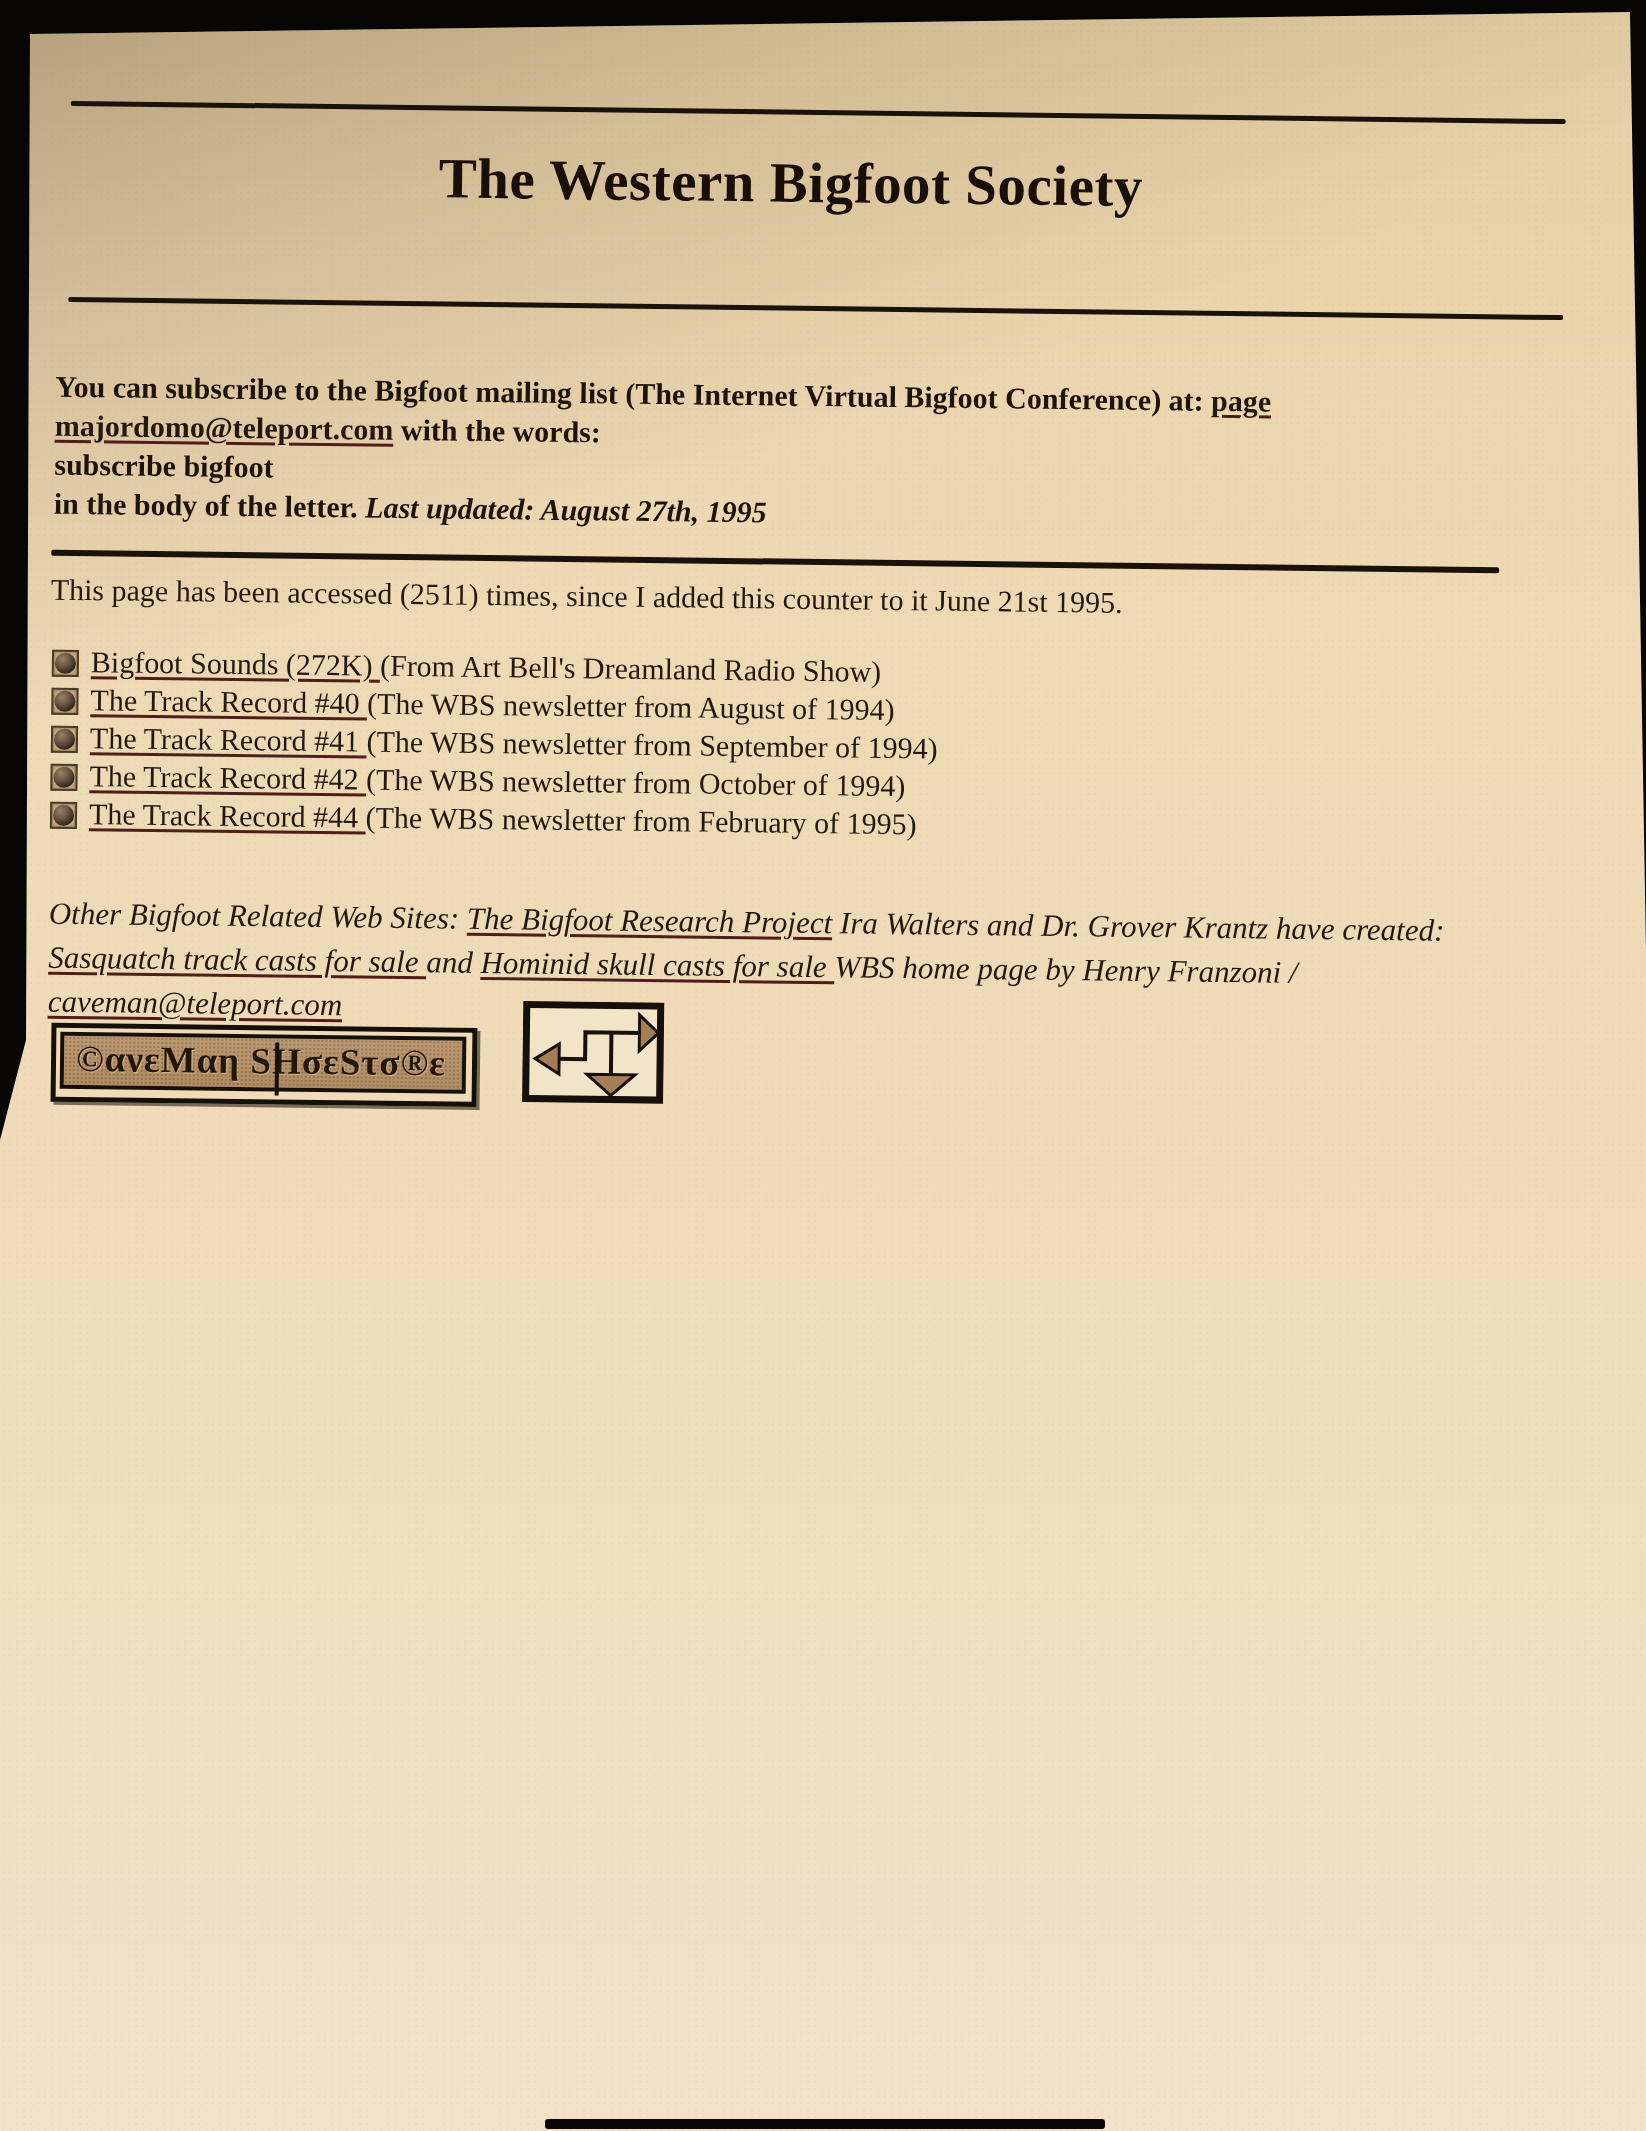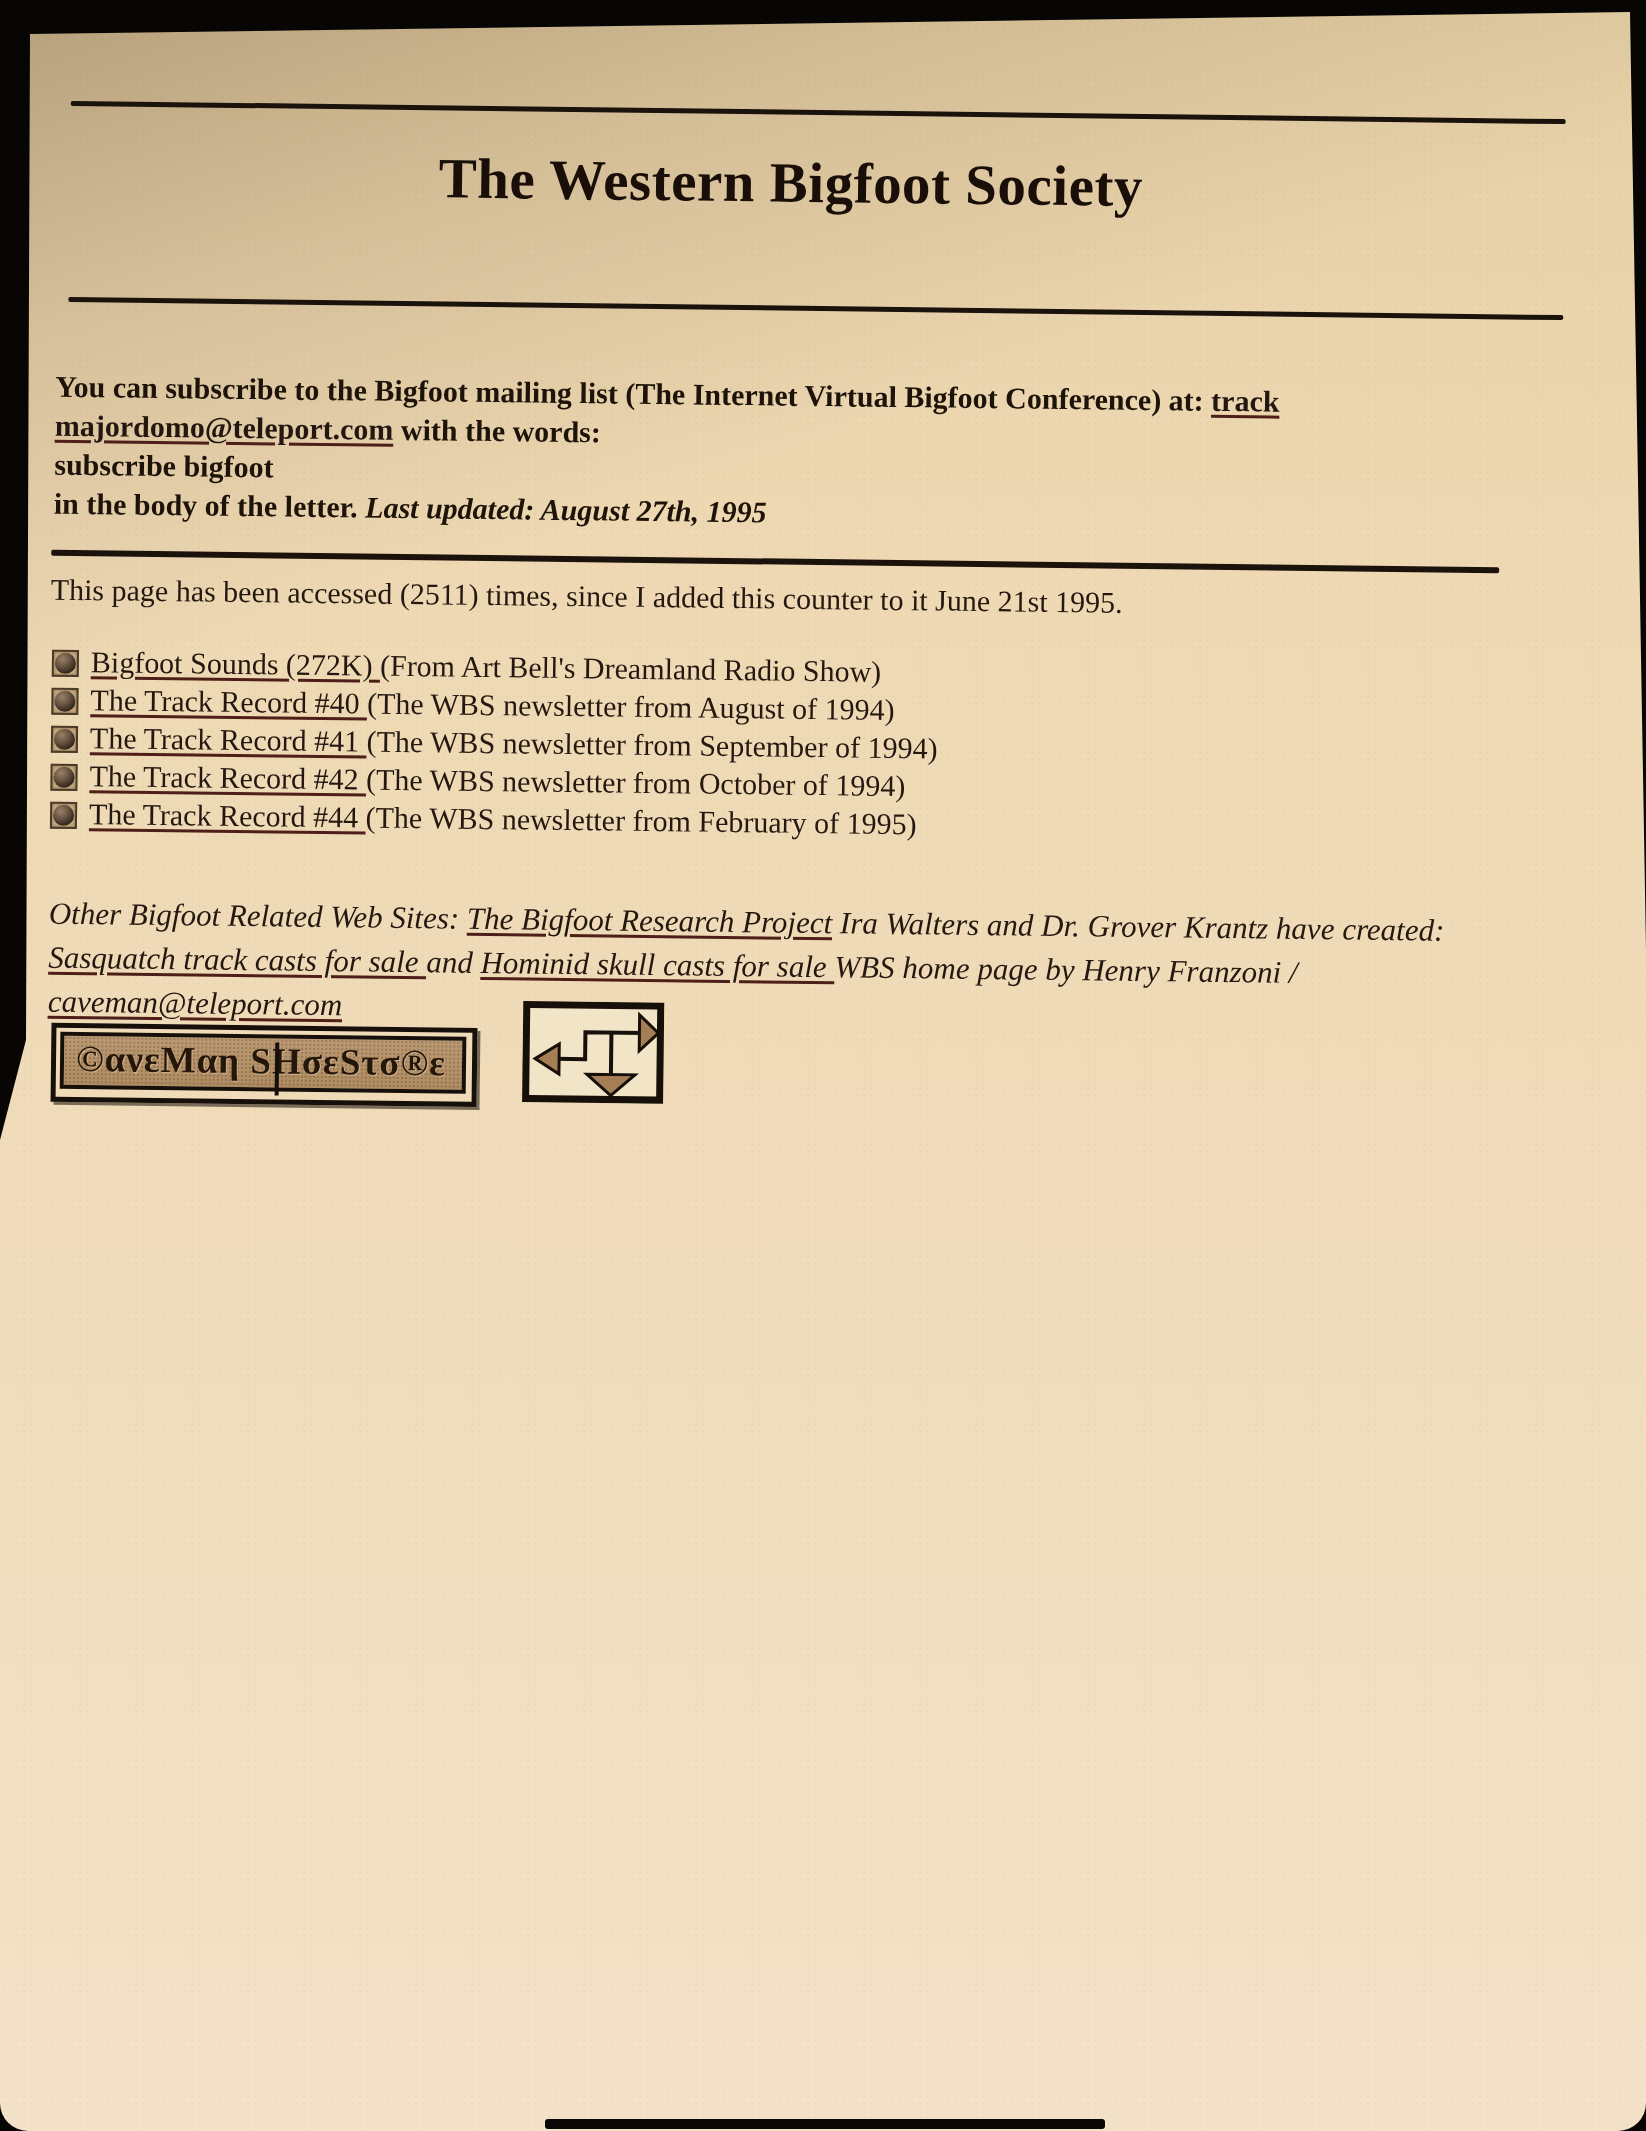--- a/index.html
+++ b/index.html
@@ -12,21 +12,20 @@
   }
   
   .paper{
     position:absolute;inset:0;
     clip-path:polygon(30px 34px,1630px 12px,1646px 950px,1646px 2131px,0px 2131px,0px 1140px,26px 1040px);
     background:
       radial-gradient(rgba(120,90,50,0.05) 1px,transparent 1px),
       linear-gradient(160deg,rgba(70,48,22,0.30) 0%,rgba(70,48,22,0.12) 13%,rgba(0,0,0,0) 27%),
       linear-gradient(180deg,#e5cfa5 0%,#eed9b4 28%,#f0dcba 58%,#f3e2c8 100%);
     background-size:7px 7px,100% 100%,100% 100%;
-    border-radius:28px;
   }
   .content{
     position:absolute;inset:0;
     transform:rotate(0.7deg);
     transform-origin:0 0;
     color:#20150c;
   }
   .hrule{position:absolute;height:5px;background:#1a120b;border-radius:2px;}
   #rule1{top:100px;left:72px;width:1495px;}
   #rule2{top:296px;left:72px;width:1495px;}
@@ -100,21 +99,21 @@
 
 <div class="paper">
   <div class="content">
 
     <div id="rule1" class="hrule"></div>
 
     <div class="page-title">The Western Bigfoot Society</div>
 
     <div id="rule2" class="hrule"></div>
 
-    <p class="subscribe"><span>You can subscribe to the Bigfoot mailing list (The Internet Virtual Bigfoot Conference) at:</span> <a class="lnk">track</a><br><a class="lnk">majordomo@teleport.com</a> <span>with the words:</span><br><span>subscribe bigfoot</span><br><span>in the body of the letter.</span> <em>Last updated: August 27th, 1995</em></p>
+    <p class="subscribe"><span>You can subscribe to the Bigfoot mailing list (The Internet Virtual Bigfoot Conference) at:</span> <a class="lnk">page</a><br><a class="lnk">majordomo@teleport.com</a> <span>with the words:</span><br><span>subscribe bigfoot</span><br><span>in the body of the letter.</span> <em>Last updated: August 27th, 1995</em></p>
 
     <div id="rule3" class="hrule"></div>
 
     <div class="counter-line">This page has been accessed (2511) times, since I added this counter to it June 21st 1995.</div>
 
     <div class="link-list">
       <div class="list-item">
         <span class="bullet"></span>
         <span><a class="lnk">Bigfoot Sounds (272K) </a><span>(From Art Bell's Dreamland Radio Show)</span></span>
       </div>

